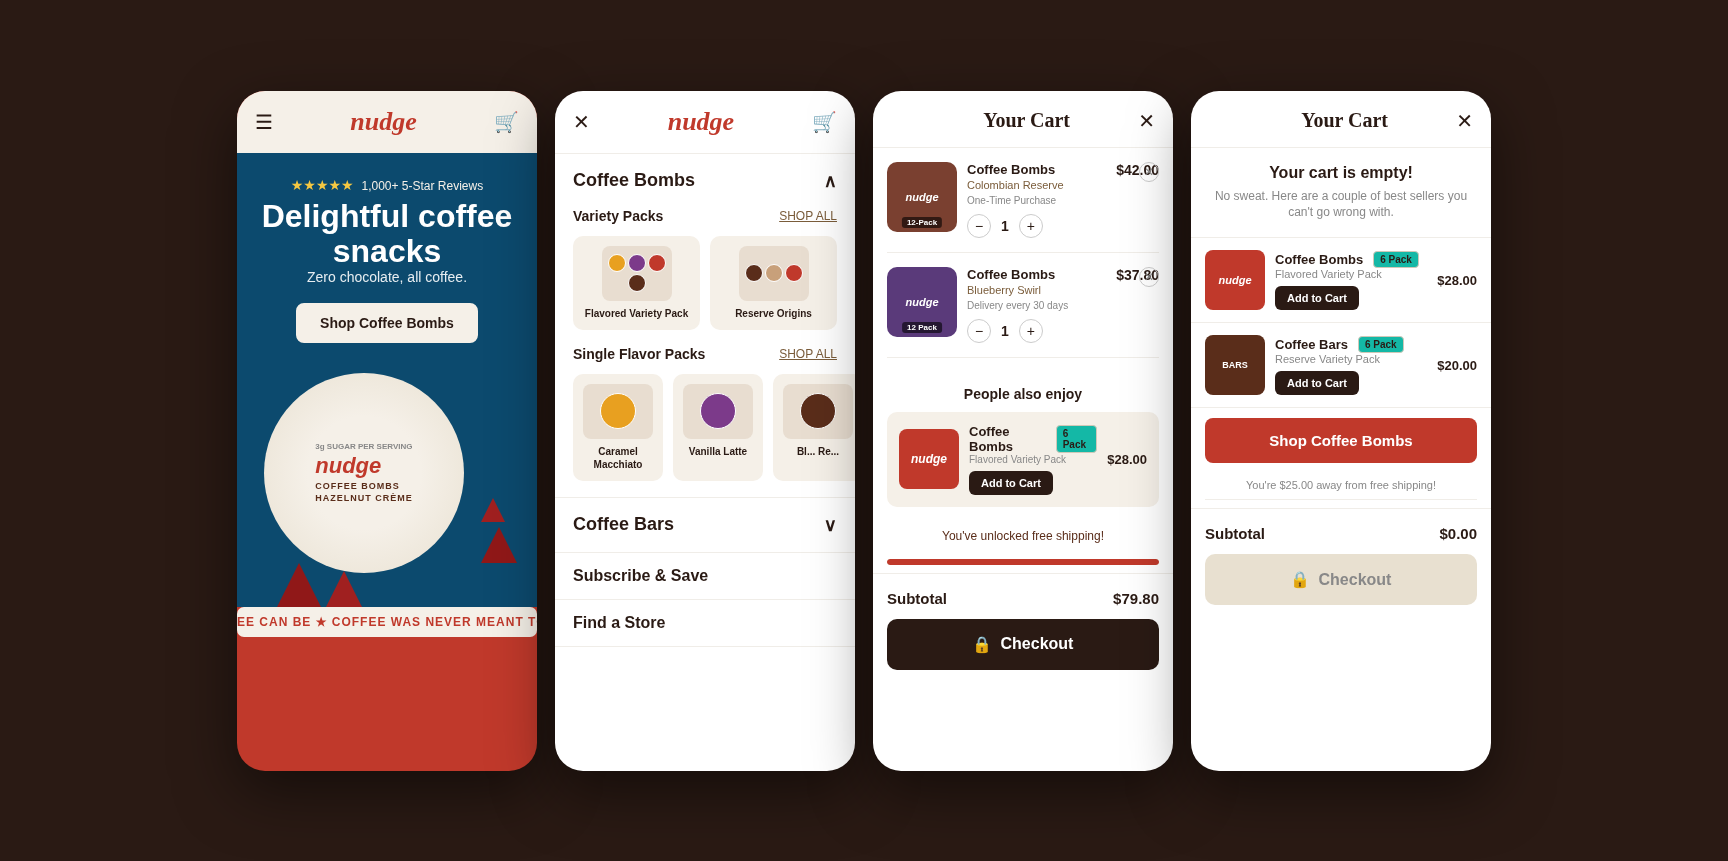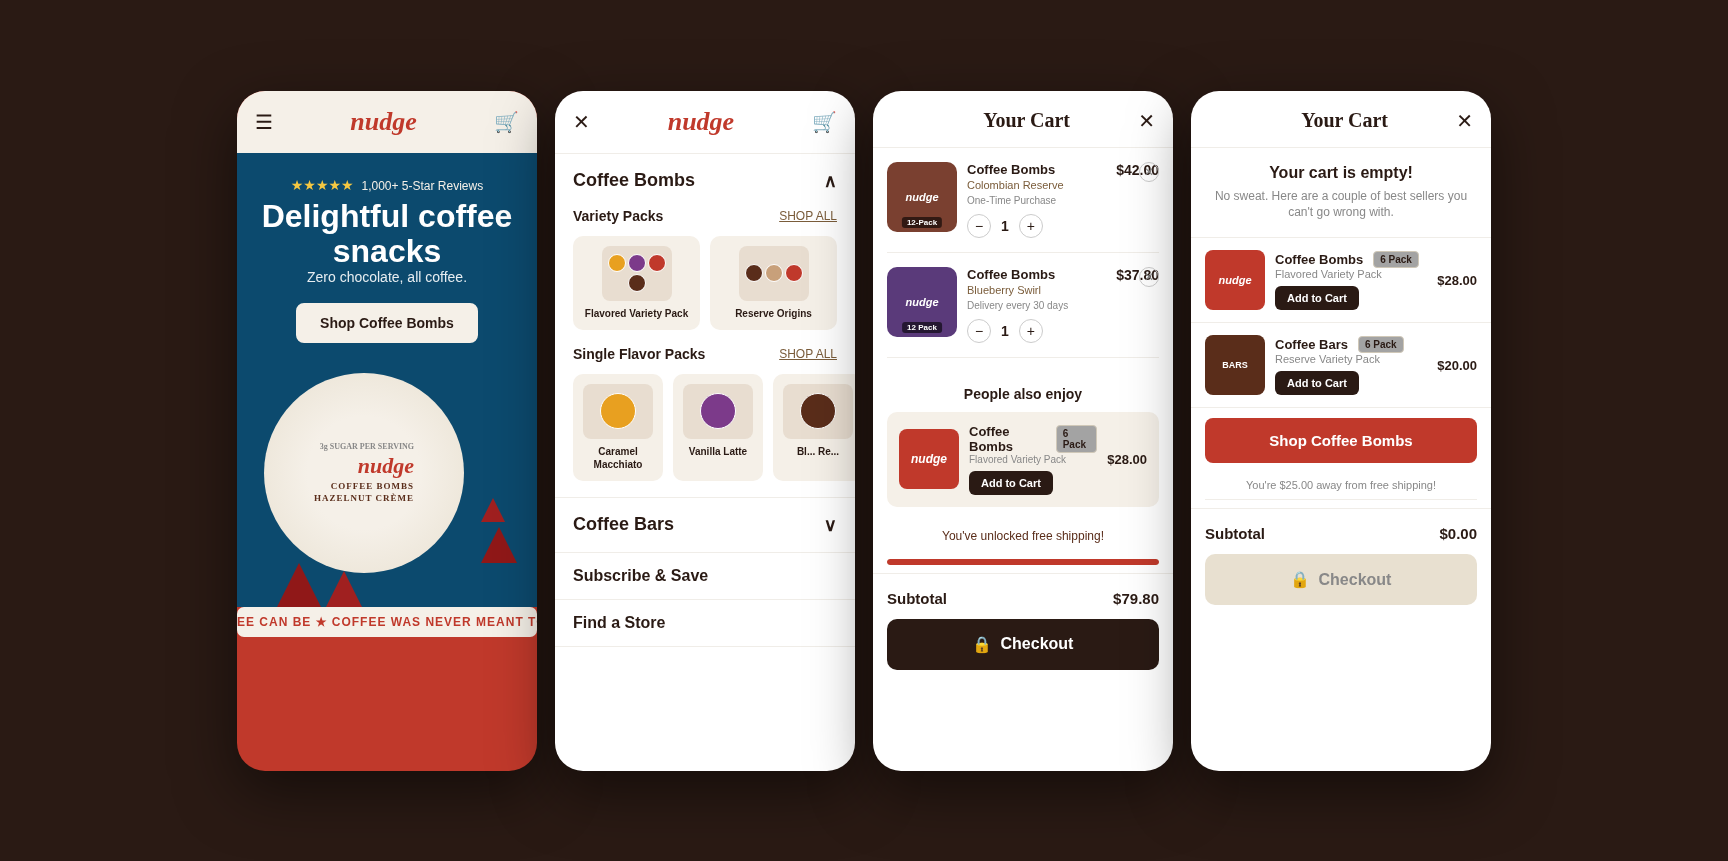--- a/index.html
+++ b/index.html
@@ -88,23 +88,22 @@
       align-items: center;
       justify-content: center;
       font-size: 11px;
       font-weight: 700;
       color: #c0392b;
       text-align: center;
       position: relative;
       overflow: hidden;
     }
     .product-circle-inner {
-      text-align: right;
+      text-align: left;
       padding: 10px;
-      font-family: Liberation Serif, serif;
     }
     .nudge-logo-red {
       font-size: 22px;
       font-weight: 900;
       color: #c0392b;
       font-style: italic;
     }
     .product-label {
       font-size: 9px;
       color: #5a2d1a;
@@ -385,21 +384,21 @@
       justify-content: center;
       font-size: 8px;
       color: #fff;
       font-weight: 700;
       text-align: center;
     }
     .enjoy-details { flex: 1; }
     .enjoy-name { font-size: 13px; font-weight: 700; color: #2a1a14; }
     .enjoy-sub { font-size: 10px; color: #888; margin-bottom: 6px; }
     .pack-badge {
-      background: #a3a3a3;
+      background: #14b8a6;
       border: 1px solid #d0c8b8;
       border-radius: 4px;
       padding: 2px 6px;
       font-size: 10px;
       color: #2a1a14;
       font-weight: 600;
       display: inline-block;
       margin-left: 6px;
     }
     .enjoy-add-btn {

